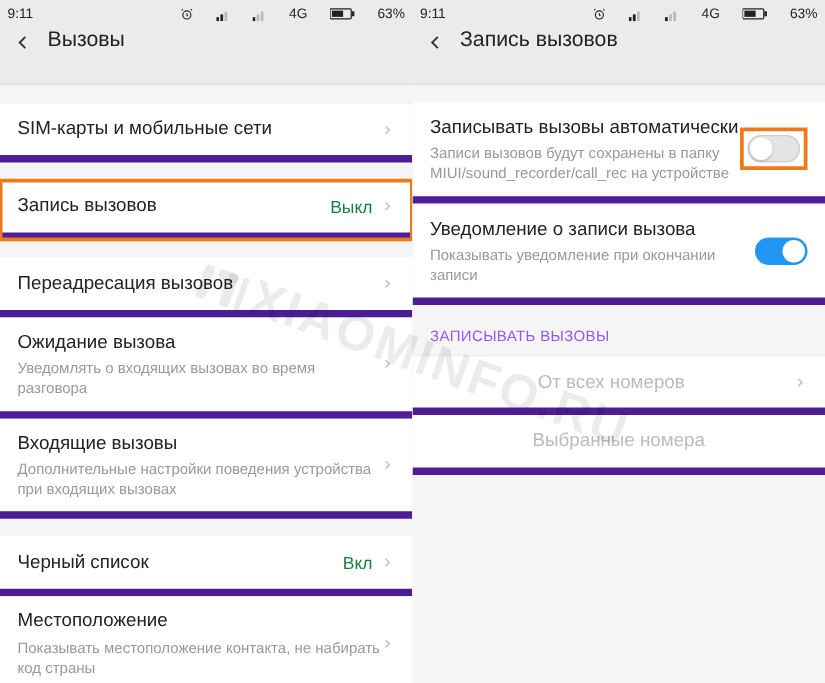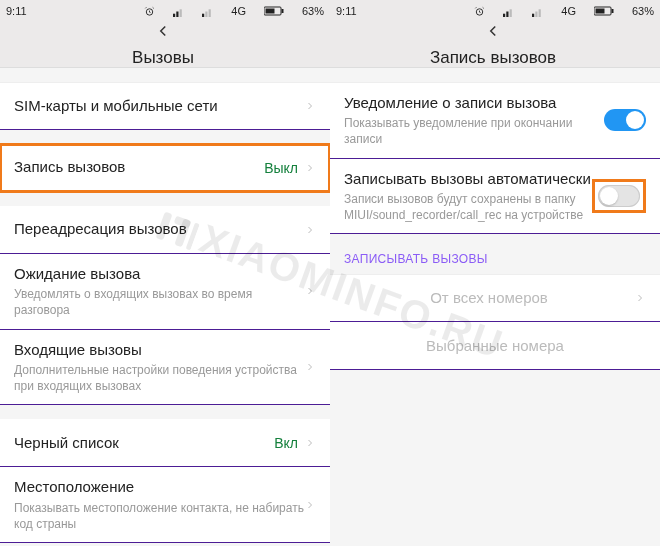--- a/index.html
+++ b/index.html
@@ -3,25 +3,25 @@
 <meta charset="utf-8">
 <style>
   * { box-sizing: border-box; margin: 0; padding: 0; }
   body { font-family: -apple-system, Helvetica, Arial, sans-serif; background: #fff; width: 660px; height: 546px; overflow: hidden; position: relative; }
   .screens { display: flex; width: 660px; height: 394px; }
   .screen { width: 330px; height: 546px; background: #f5f5f5; display: flex; flex-direction: column; position: relative; }
   .statusbar { height: 22px; background: #eceaea; display: flex; align-items: center; justify-content: space-between; padding: 0 6px; font-size: 11px; color: #222; }
   .sb-left { font-weight: 500; }
   .sb-right { display: flex; align-items: center; gap: 18px; }
   .sb-right svg { display: block; }
-  .titlebar { height: 46px; background: #eceaea; display: flex; align-items: center; padding: 0 10px 0 6px; gap: 8px; border-bottom: 1px solid #ddd; flex-direction: column; }
+  .titlebar { height: 46px; background: #eceaea; display: flex; align-items: flex-start; padding: 0 10px 0 6px; gap: 8px; border-bottom: 1px solid #ddd; }
   .titlebar .back { width: 24px; height: 24px; display:flex; align-items:center; justify-content:center; color:#333;}
   .title { font-size: 17px; color: #222; font-weight: 500; }
   .content { flex: 1; overflow: hidden; background: #f5f5f5; }
-  .row { background: #fff; border-bottom: 1px solid #4c1d95; padding: 10px 14px; display: flex; align-items: center; position: relative; min-height: 48px; }
+  .row { background: #fff; border-bottom: 6px solid #4c1d95; padding: 10px 14px; display: flex; align-items: center; position: relative; min-height: 48px; }
   .row.first { border-top: 1px solid #eee; }
   .row-main { flex: 1; }
   .row-title { font-size: 15px; color: #222; line-height: 1.35; }
   .row-sub { font-size: 12px; color: #999; line-height: 1.35; margin-top: 2px; }
   .row-right { display: flex; align-items: center; gap: 6px; }
   .row-value { font-size: 14px; color: #15803d; }
   .chev { width: 12px; height: 12px; color: #bbb; }
   .highlight { outline: 3px solid #f07a1a; outline-offset: -2px; }
   .toggle { width: 42px; height: 22px; border-radius: 11px; position: relative; }
   .toggle.on { background: #2196f3; }
@@ -192,43 +192,43 @@
       <span class="back">
         <svg width="18" height="18" viewBox="0 0 24 24" fill="none" stroke="#333" stroke-width="2">
             <polyline points="15 18 9 12 15 6"></polyline>
           </svg>
       </span>
       <span class="title">Запись вызовов</span>
     </div>
     <div class="content">
       <div class="spacer"></div>
 
-      <div class="row first">
-        <div class="row-main">
-          <div class="row-title">Уведомление о записи вызова</div>
-          <div class="row-sub">Показывать уведомление при окончании записи</div>
-        </div>
-        <div class="row-right">
-          <div class="toggle on">
-              <div class="knob"></div>
-            </div>
-        </div>
-      </div>
-
       <div class="row">
         <div class="row-main">
           <div class="row-title">Записывать вызовы автоматически</div>
           <div class="row-sub">Записи вызовов будут сохранены в папку MIUI/sound_recorder/call_rec на устройстве</div>
         </div>
         <div class="row-right">
           <div class="toggle-wrap highlight">
             <div class="toggle off">
                 <div class="knob"></div>
               </div>
           </div>
+        </div>
+      </div>
+
+      <div class="row first">
+        <div class="row-main">
+          <div class="row-title">Уведомление о записи вызова</div>
+          <div class="row-sub">Показывать уведомление при окончании записи</div>
+        </div>
+        <div class="row-right">
+          <div class="toggle on">
+              <div class="knob"></div>
+            </div>
         </div>
       </div>
 
       <div class="section-header">ЗАПИСЫВАТЬ ВЫЗОВЫ</div>
 
       <div class="row first disabled">
         <div class="row-main">
           <div class="row-title">От всех номеров</div>
         </div>
         <div class="row-right">

